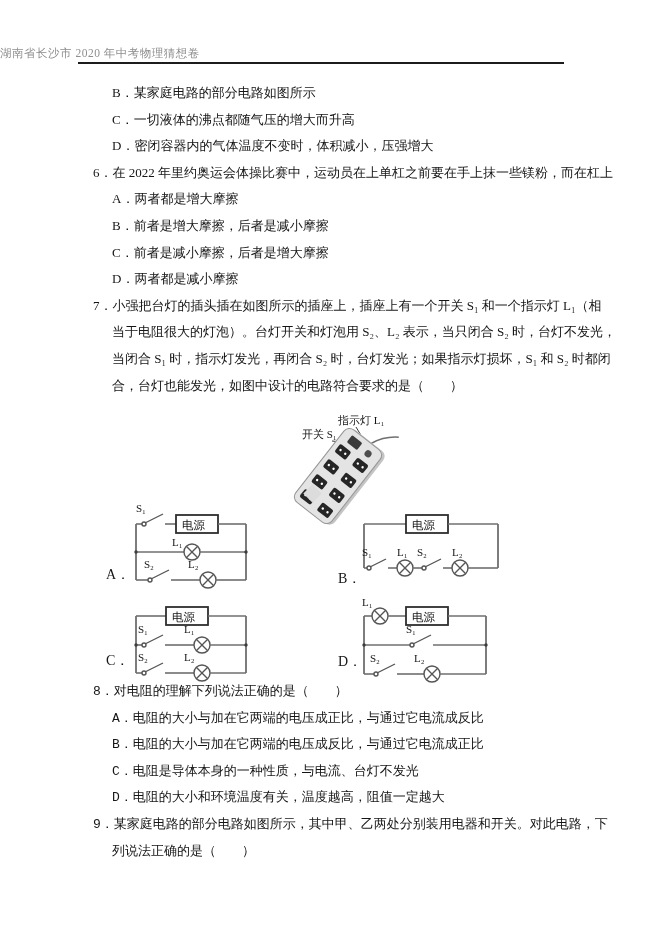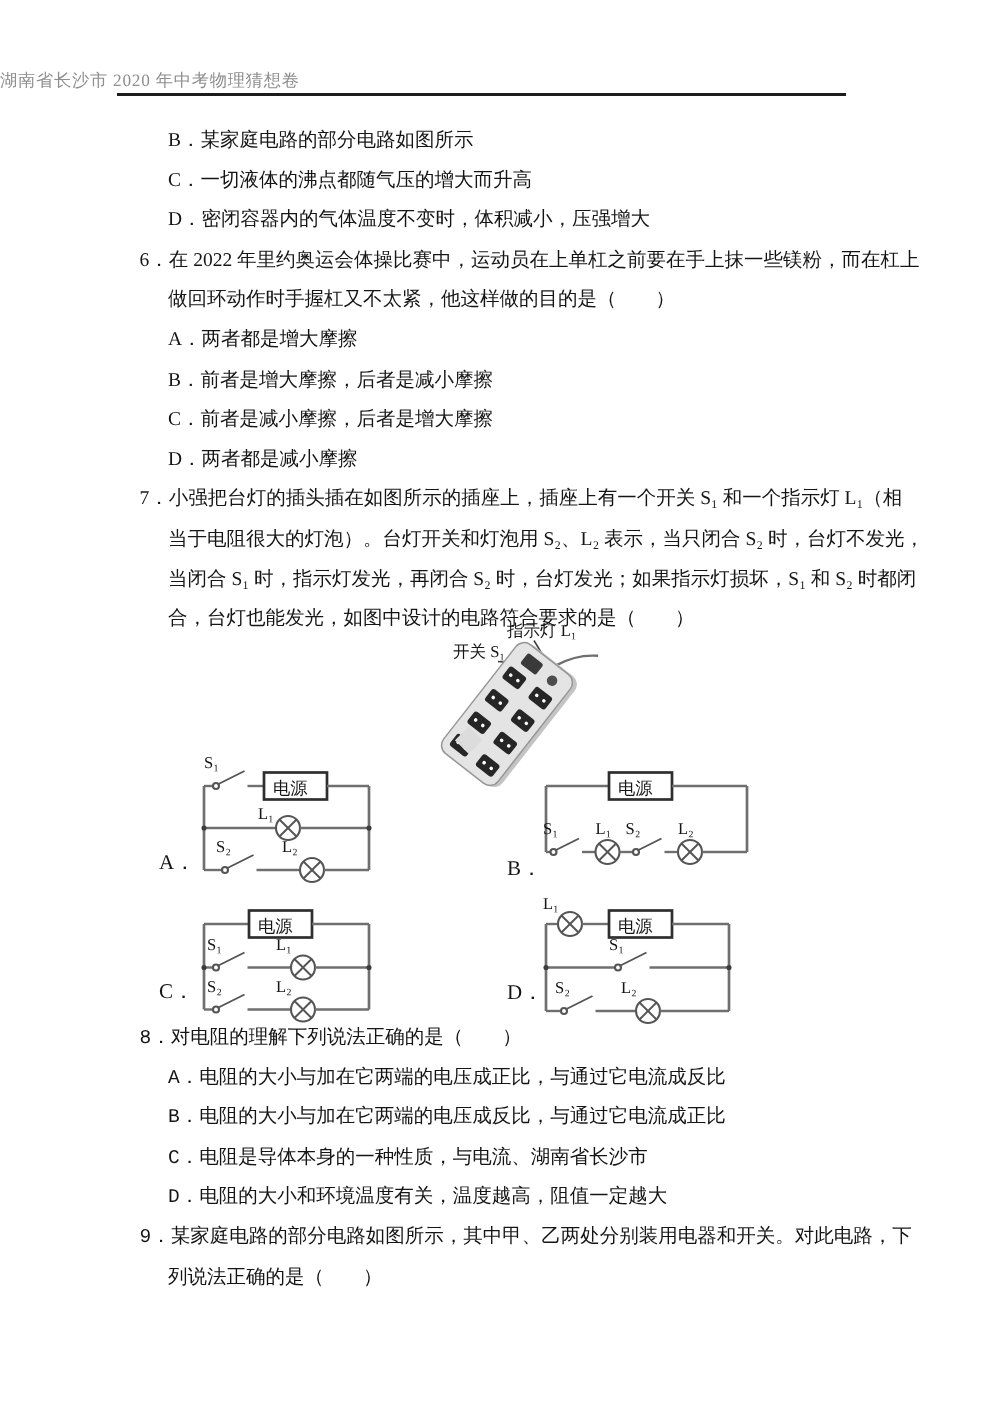--- a/index.html
+++ b/index.html
@@ -45,21 +45,20 @@
 <div class="page">
 
   <div class="header-title">湖南省长沙市 2020 年中考物理猜想卷</div>
   <div class="header-rule"></div>
 
   <div class="textblock block1">
     <div class="line indent">B．某家庭电路的部分电路如图所示</div>
     <div class="line indent">C．一切液体的沸点都随气压的增大而升高</div>
     <div class="line indent">D．密闭容器内的气体温度不变时，体积减小，压强增大</div>
     <div class="line">6．在 2022 年里约奥运会体操比赛中，运动员在上单杠之前要在手上抹一些镁粉，而在杠上</div>
-    <div class="line indent">做回环动作时手握杠又不太紧，他这样做的目的是（　　）</div>
     <div class="line indent">A．两者都是增大摩擦</div>
     <div class="line indent">B．前者是增大摩擦，后者是减小摩擦</div>
     <div class="line indent">C．前者是减小摩擦，后者是增大摩擦</div>
     <div class="line indent">D．两者都是减小摩擦</div>
     <div class="line">7．小强把台灯的插头插在如图所示的插座上，插座上有一个开关 S₁ 和一个指示灯 L₁（相</div>
     <div class="line indent">当于电阻很大的灯泡）。台灯开关和灯泡用 S₂、L₂ 表示，当只闭合 S₂ 时，台灯不发光，</div>
     <div class="line indent">当闭合 S₁ 时，指示灯发光，再闭合 S₂ 时，台灯发光；如果指示灯损坏，S₁ 和 S₂ 时都闭</div>
     <div class="line indent">合，台灯也能发光，如图中设计的电路符合要求的是（　　）</div>
   </div>
 
@@ -227,19 +226,19 @@
     <line class="symln" x1="76.3" y1="72.3" x2="87.7" y2="83.7"></line>
     <line class="symln" x1="76.3" y1="83.7" x2="87.7" y2="72.3"></line>
     <line class="wire" x1="90" y1="78" x2="136" y2="78"></line>
   </svg>
   <div class="circuit-letter" style="left:338px; top:653px;">D．</div>
 
   <div class="textblock block2">
     <div class="line">8．对电阻的理解下列说法正确的是（　　）</div>
     <div class="line indent">A．电阻的大小与加在它两端的电压成正比，与通过它电流成反比</div>
     <div class="line indent">B．电阻的大小与加在它两端的电压成反比，与通过它电流成正比</div>
-    <div class="line indent">C．电阻是导体本身的一种性质，与电流、湖南省长沙市</div>
+    <div class="line indent">C．电阻是导体本身的一种性质，与电流、台灯不发光</div>
     <div class="line indent">D．电阻的大小和环境温度有关，温度越高，阻值一定越大</div>
     <div class="line">9．某家庭电路的部分电路如图所示，其中甲、乙两处分别装用电器和开关。对此电路，下</div>
     <div class="line indent">列说法正确的是（　　）</div>
   </div>
 
 </div>
 
 </body></html>

